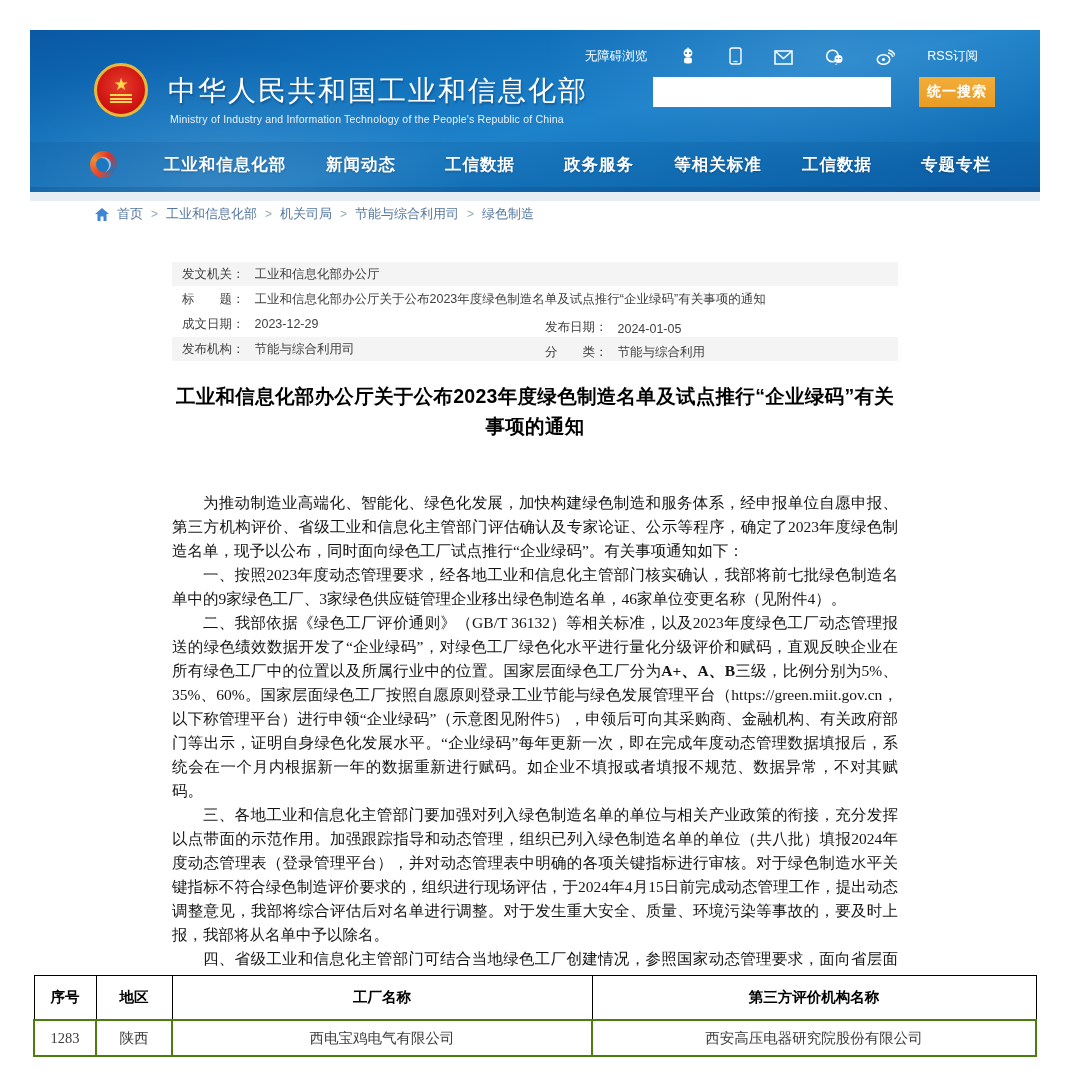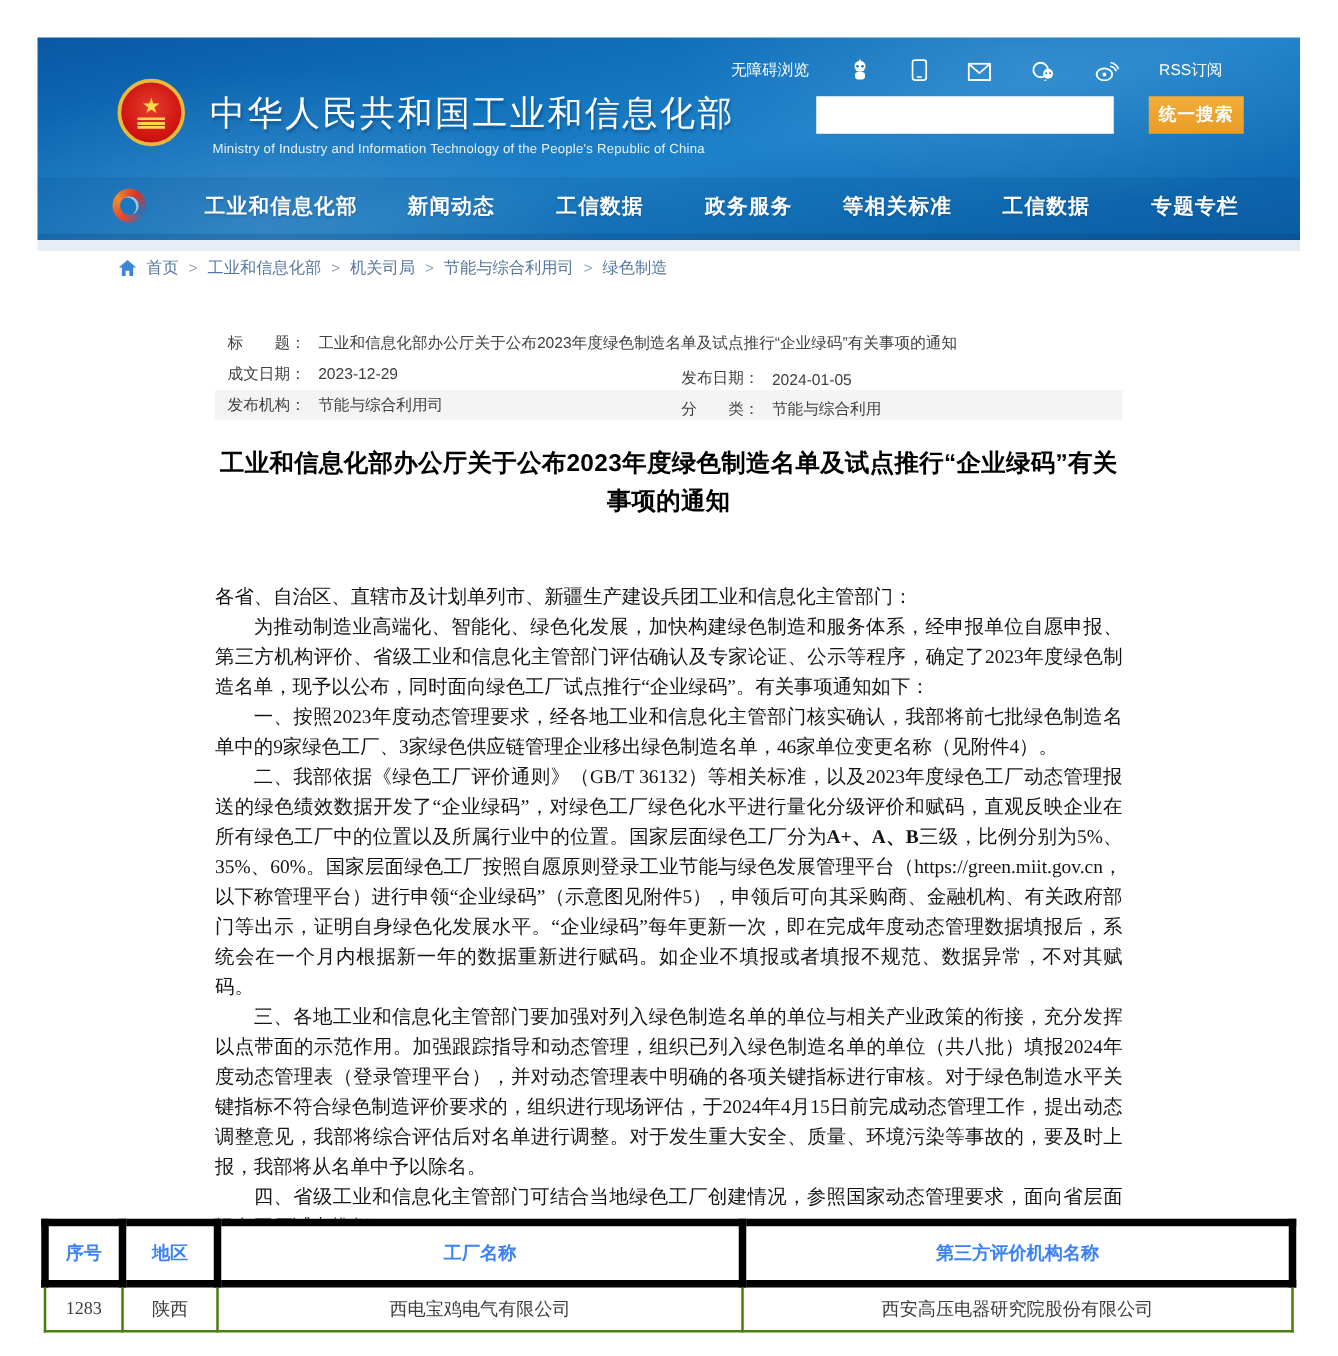--- a/index.html
+++ b/index.html
@@ -70,21 +70,21 @@
   .article-title{margin-top:20px;text-align:center;font-size:19.5px;font-weight:bold;color:#000;
     line-height:30px;letter-spacing:.3px;}
   .article-body{margin-top:50px;font-family:"Liberation Serif","DejaVu Serif",serif;
     font-size:15.5px;line-height:24px;color:#141414;text-align:justify;}
   .article-body p{margin:0;}
   .article-body p.indent{text-indent:2em;}
 
   
   .green-table{position:absolute;left:33px;top:975px;width:1004px;border-collapse:collapse;
     font-family:"Liberation Serif","DejaVu Serif",serif;background:#fff;}
-  .green-table th{border:6px solid #000000;height:41px;font-size:14.5px;font-weight:bold;color:#3b82f6;text-align:center;}
+  .green-table th{border:1px solid #000000;height:41px;font-size:14.5px;font-weight:bold;color:#000000;text-align:center;}
   .green-table td{border:2px solid #4d7c0f;height:32px;font-size:14.5px;color:#3c3c3c;text-align:center;}
 </style>
 </head>
 <body>
 
 <div class="page">
 
   <div class="header">
 
     <div class="emblem">
@@ -169,20 +169,24 @@
     <span class="crumb">机关司局</span>
     <span class="sep">&gt;</span>
     <span class="crumb">节能与综合利用司</span>
     <span class="sep">&gt;</span>
     <span class="crumb">绿色制造</span>
   </div>
 
   <div class="doc">
 
     <div class="meta-table">
+      <div class="meta-row shade">
+        <span class="meta-label">发文机关：</span>
+        <span class="meta-value">工业和信息化部办公厅</span>
+      </div>
       <div class="meta-row">
         <span class="meta-label">标　　题：</span>
         <span class="meta-value">工业和信息化部办公厅关于公布2023年度绿色制造名单及试点推行“企业绿码”有关事项的通知</span>
       </div>
       <div class="meta-row">
         <span class="meta-label">成文日期：</span>
         <span class="meta-value">2023-12-29</span>
         <span class="meta-pair2">
           <span class="meta-label">发布日期：</span>
           <span class="meta-value">2024-01-05</span>
@@ -194,21 +198,20 @@
         <span class="meta-pair2">
           <span class="meta-label">分　　类：</span>
           <span class="meta-value">节能与综合利用</span>
         </span>
       </div>
     </div>
 
     <div class="article-title">工业和信息化部办公厅关于公布2023年度绿色制造名单及试点推行“企业绿码”有关事项的通知</div>
 
     <div class="article-body">
-        <p><span>各省、自治区、直辖市及计划单列市、新疆生产建设兵团工业和信息化主管部门：</span></p>
         <p class="indent"><span>为推动制造业高端化、智能化、绿色化发展，加快构建绿色制造和服务体系，经申报单位自愿申报、第三方机构评价、省级工业和信息化主管部门评估确认及专家论证、公示等程序，确定了2023年度绿色制造名单，现予以公布，同时面向绿色工厂试点推行“企业绿码”。有关事项通知如下：</span></p>
         <p class="indent"><span>一、按照2023年度动态管理要求，经各地工业和信息化主管部门核实确认，我部将前七批绿色制造名单中的9家绿色工厂、3家绿色供应链管理企业移出绿色制造名单，46家单位变更名称（见附件4）。</span></p>
         <p class="indent"><span>二、我部依据《绿色工厂评价通则》（GB/T 36132）等相关标准，以及2023年度绿色工厂动态管理报送的绿色绩效数据开发了“企业绿码”，对绿色工厂绿色化水平进行量化分级评价和赋码，直观反映企业在所有绿色工厂中的位置以及所属行业中的位置。国家层面绿色工厂分为</span><span style="font-weight: bold;">A+、A、B</span><span>三级，比例分别为5%、35%、60%。国家层面绿色工厂按照自愿原则登录工业节能与绿色发展管理平台（https://green.miit.gov.cn，以下称管理平台）进行申领“企业绿码”（示意图见附件5），申领后可向其采购商、金融机构、有关政府部门等出示，证明自身绿色化发展水平。“企业绿码”每年更新一次，即在完成年度动态管理数据填报后，系统会在一个月内根据新一年的数据重新进行赋码。如企业不填报或者填报不规范、数据异常，不对其赋码。</span></p>
         <p class="indent"><span>三、各地工业和信息化主管部门要加强对列入绿色制造名单的单位与相关产业政策的衔接，充分发挥以点带面的示范作用。加强跟踪指导和动态管理，组织已列入绿色制造名单的单位（共八批）填报2024年度动态管理表（登录管理平台），并对动态管理表中明确的各项关键指标进行审核。对于绿色制造水平关键指标不符合绿色制造评价要求的，组织进行现场评估，于2024年4月15日前完成动态管理工作，提出动态调整意见，我部将综合评估后对名单进行调整。对于发生重大安全、质量、环境污染等事故的，要及时上报，我部将从名单中予以除名。</span></p>
         <p class="indent"><span>四、省级工业和信息化主管部门可结合当地绿色工厂创建情况，参照国家动态管理要求，面向省层面绿色工厂试点推行</span></p>
       </div>
   </div>
 
   <table class="green-table">
     <colgroup>

